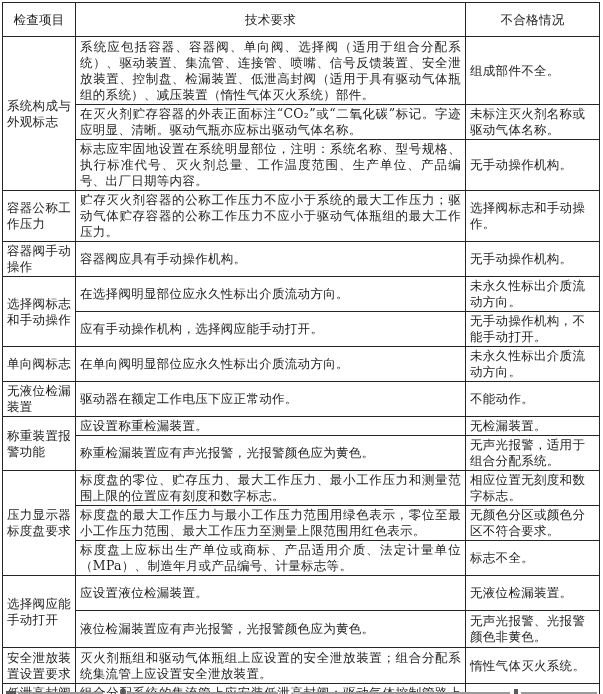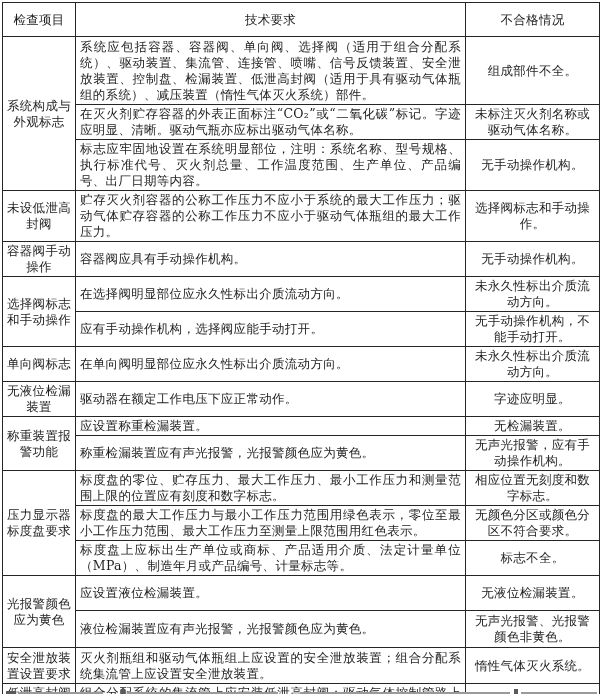--- a/index.html
+++ b/index.html
@@ -18,23 +18,23 @@
     font-size:12.5px;line-height:16px;font-weight:normal;
     vertical-align:middle;
     padding:1px 4px;
     overflow:hidden;
     letter-spacing:0.3px;
   }
   col.col-item{width:73px;}
   col.col-tech{width:390px;}
   col.col-fail{width:134px;}
   th.hdr{text-align:center;}
-  td.c-item{text-align:center;padding:1px 3px;}
+  td.c-item{padding:1px 3px;}
   td.c-tech{text-align:justify;padding:1px 7px 1px 6px;margin-left:40px;}
-  td.c-fail{text-align:center;padding:1px 5px 1px 6px;}
+  td.c-fail{text-align:left;padding:1px 5px 1px 6px;}
   
   .artifact{position:absolute;background:#9a9a9a;}
   .artifact.dark{background:#5a5a5a;}
 </style>
 </head>
 <body>
 
 <div class="page">
   <table class="doc">
     <colgroup>
@@ -58,21 +58,21 @@
     <tr style="height:33px">
       <td class="c-tech">在灭火剂贮存容器的外表正面标注“CO₂”或“二氧化碳”标记。字迹应明显、清晰。驱动气瓶亦应标出驱动气体名称。</td>
       <td class="c-fail">未标注灭火剂名称或驱动气体名称。</td>
     </tr>
     <tr style="height:47px">
       <td class="c-tech">标志应牢固地设置在系统明显部位，注明：系统名称、型号规格、执行标准代号、灭火剂总量、工作温度范围、生产单位、产品编号、出厂日期等内容。</td>
       <td class="c-fail">无手动操作机构。</td>
     </tr>
 
     <tr style="height:33px">
-      <td class="c-item">未设低泄高封阀</td>
+      <td class="c-item">容器公称工作压力</td>
       <td class="c-tech">贮存灭火剂容器的公称工作压力不应小于系统的最大工作压力；驱动气体贮存容器的公称工作压力不应小于驱动气体瓶组的最大工作压力。</td>
       <td class="c-fail">选择阀标志和手动操作。</td>
     </tr>
 
     <tr style="height:34px">
       <td class="c-item">容器阀手动操作</td>
       <td class="c-tech">容器阀应具有手动操作机构。</td>
       <td class="c-fail">无手动操作机构。</td>
     </tr>
 
@@ -88,49 +88,49 @@
 
     <tr style="height:34px">
       <td class="c-item">单向阀标志</td>
       <td class="c-tech">在单向阀明显部位应永久性标出介质流动方向。</td>
       <td class="c-fail">未永久性标出介质流动方向。</td>
     </tr>
 
     <tr style="height:32px">
       <td class="c-item">无液位检漏装置</td>
       <td class="c-tech">驱动器在额定工作电压下应正常动作。</td>
-      <td class="c-fail">字迹应明显。</td>
+      <td class="c-fail">不能动作。</td>
     </tr>
 
     <tr style="height:18px">
       <td class="c-item" rowspan="2">称重装置报警功能</td>
       <td class="c-tech">应设置称重检漏装置。</td>
       <td class="c-fail">无检漏装置。</td>
     </tr>
     <tr style="height:31px">
       <td class="c-tech">称重检漏装置应有声光报警，光报警颜色应为黄色。</td>
-      <td class="c-fail">无声光报警，应有手动操作机构。</td>
+      <td class="c-fail">无声光报警，适用于组合分配系统。</td>
     </tr>
 
     <tr style="height:30px">
       <td class="c-item" rowspan="3">压力显示器标度盘要求</td>
       <td class="c-tech">标度盘的零位、贮存压力、最大工作压力、最小工作压力和测量范围上限的位置应有刻度和数字标志。</td>
       <td class="c-fail">相应位置无刻度和数字标志。</td>
     </tr>
     <tr style="height:32px">
       <td class="c-tech">标度盘的最大工作压力与最小工作压力范围用绿色表示，零位至最小工作压力范围、最大工作压力至测量上限范围用红色表示。</td>
       <td class="c-fail">无颜色分区或颜色分区不符合要求。</td>
     </tr>
     <tr style="height:30px">
       <td class="c-tech">标度盘上应标出生产单位或商标、产品适用介质、法定计量单位（MPa）、制造年月或产品编号、计量标志等。</td>
       <td class="c-fail">标志不全。</td>
     </tr>
 
     <tr style="height:35px">
-      <td class="c-item" rowspan="2">光报警颜色应为黄色</td>
+      <td class="c-item" rowspan="2">选择阀应能手动打开</td>
       <td class="c-tech">应设置液位检漏装置。</td>
       <td class="c-fail">无液位检漏装置。</td>
     </tr>
     <tr style="height:37px">
       <td class="c-tech">液位检漏装置应有声光报警，光报警颜色应为黄色。</td>
       <td class="c-fail">无声光报警、光报警颜色非黄色。</td>
     </tr>
 
     <tr style="height:36px">
       <td class="c-item">安全泄放装置设置要求</td>

